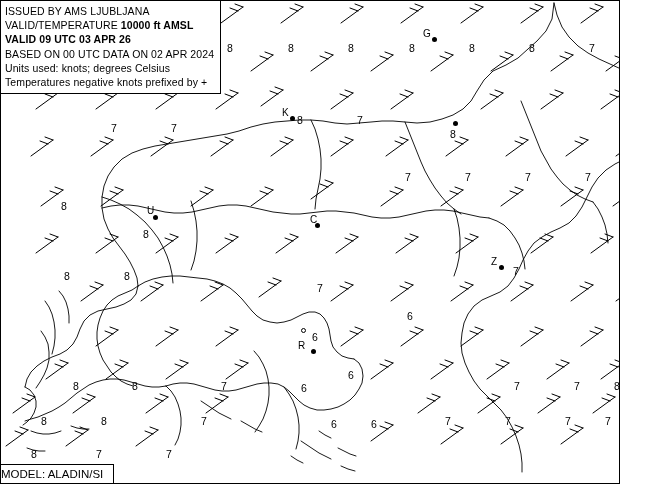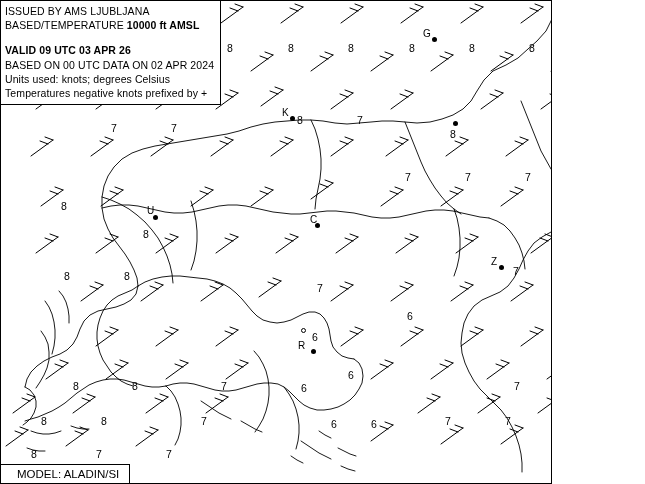--- a/index.html
+++ b/index.html
@@ -1,45 +1,45 @@
 <!DOCTYPE html>
 <html><head>
 <meta charset="utf-8">
 <style>
   html,body{margin:0;padding:0;background:#fff;}
   body{font-family:"Liberation Sans", sans-serif;}
   #chart{
     position:relative;
-    width:552px;height:484px;
+    width:620px;height:484px;
     background:#fff;
     border:1px solid #000;
     box-sizing:border-box;
     overflow:hidden;
   }
   #mapsvg{position:absolute;left:0;top:0;width:645px;height:484px;}
   .hdr{
     position:absolute;left:0;top:0;
     background:#fff;
     border:1px solid #000;
     border-left:none;border-top:none;
     padding:3px 6px 4px 4px;
     font-size:10.5px;
     line-height:14.2px;
     color:#000;
     z-index:30;
     white-space:nowrap;
   }
   .hdr div{letter-spacing:0.1px;}
-  .hdr .b{font-weight:bold;margin-top:11px;}
+  .hdr .b{font-weight:bold;}
   .model{
     position:absolute;left:0;bottom:0;
     background:#fff;
     border:1px solid #000;
     border-left:none;border-bottom:none;
-    padding:3px 10px 3px 16px;
+    padding:3px 10px 3px 0;
     font-size:11.5px;
     z-index:30;
     white-space:nowrap;
   }
   .temp{
     position:absolute;
     font-size:10.5px;
     color:#000;
     z-index:20;
     line-height:1;
@@ -642,21 +642,21 @@
           <path d="M0 0 L22 -16"></path>
           <path d="M22 -16 L14 -19"></path>
           <path d="M17 -12 L9 -15"></path>
         </g>
     </g>
   </svg>
 
   <div class="hdr">
     <div>ISSUED BY AMS LJUBLJANA</div>
     <div>
-      <span>BASED/TEMPERATURE </span><span class="b">10000 ft AMSL</span>
+      <span>VALID/TEMPERATURE </span><span class="b">10000 ft AMSL</span>
     </div>
     <div class="b">VALID 09 UTC 03 APR 26</div>
     <div>BASED ON 00 UTC DATA ON 02 APR 2024</div>
     <div>Units used: knots; degrees Celsius</div>
     <div>Temperatures negative knots prefixed by +</div>
   </div>
 
   <div class="model">MODEL: ALADIN/SI</div>
 
   <div class="stn" style="left:422px;top:28px">G</div>

